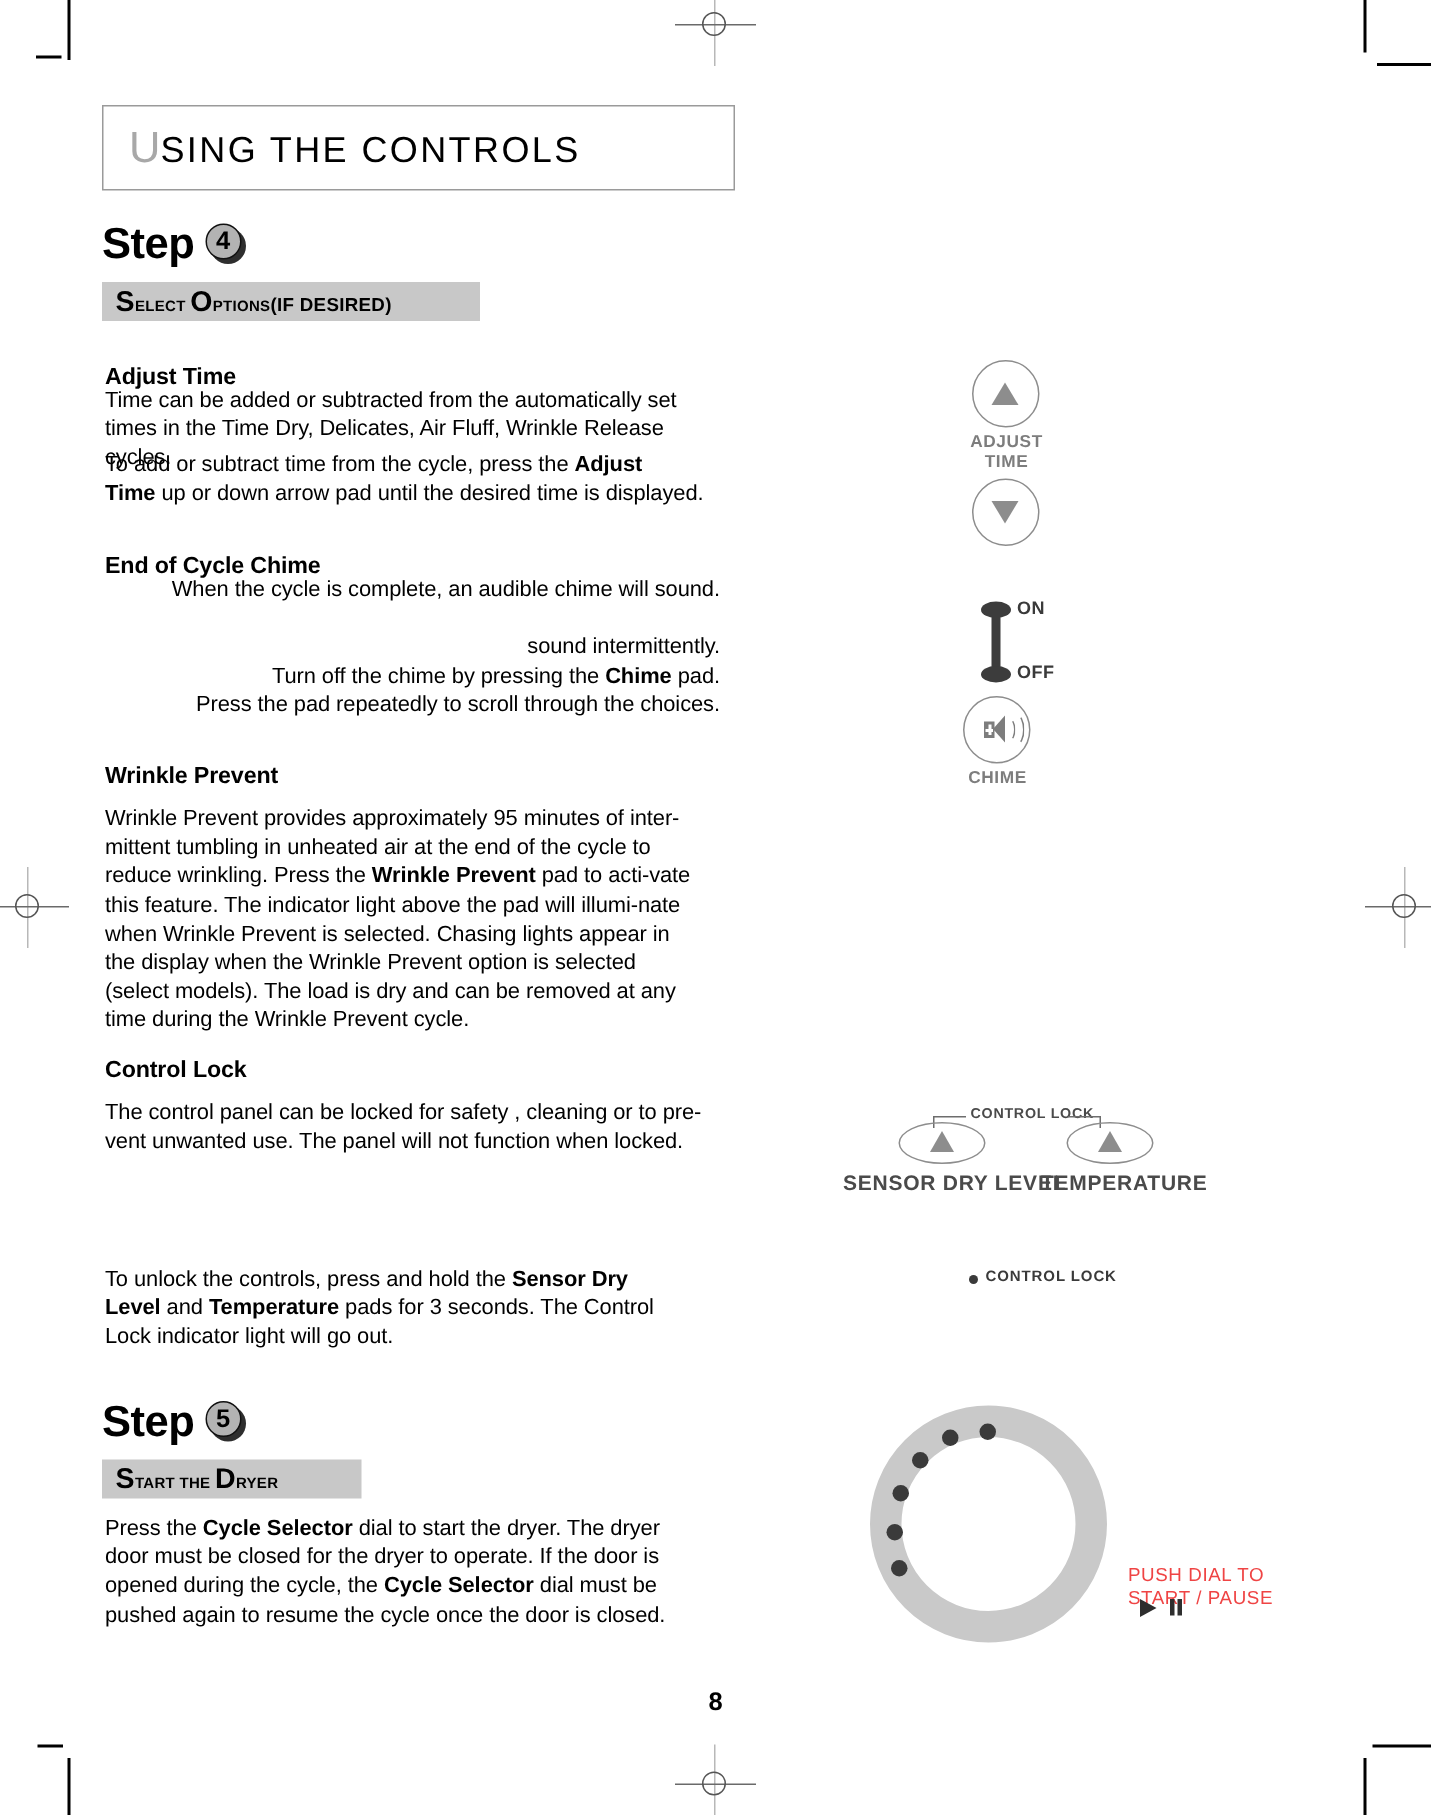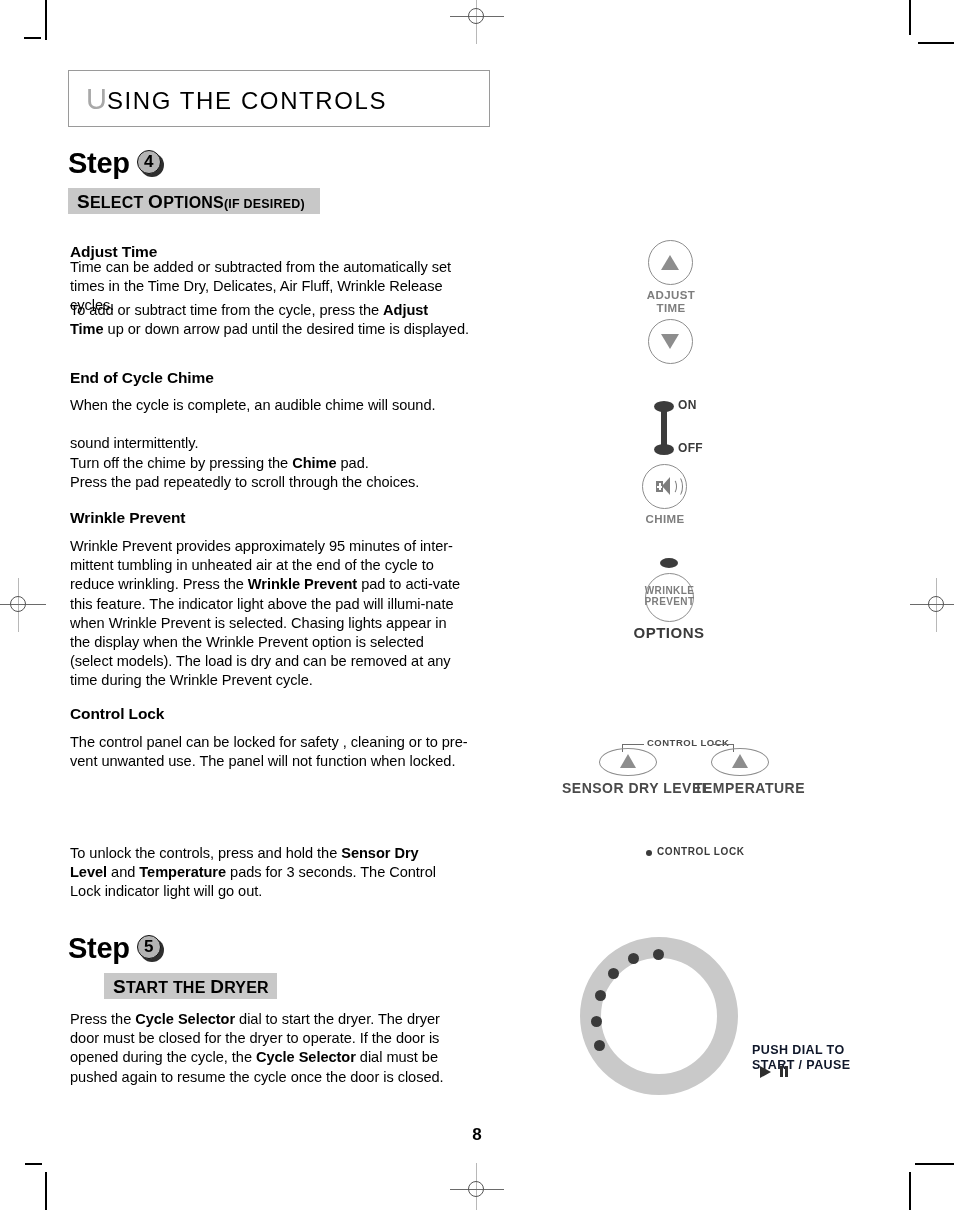--- a/index.html
+++ b/index.html
@@ -128,21 +128,21 @@
 
   
   .band {
     position: absolute;
     background: #c8c8c8;
     padding: 3px 9px 4px 9px;
     box-sizing: border-box;
     white-space: nowrap;
   }
   .band .cap   { font-size: 19px; font-weight: bold; letter-spacing: 0.3px; }
-  .band .small { font-size: 16px; font-weight: bold; letter-spacing: 0.2px; }
+  .band .small { font-size: 10px; font-weight: bold; letter-spacing: 0.2px; }
   .band .paren { font-size: 12.5px; font-weight: bold; letter-spacing: 0.2px; }
 
   
   .sub-head {
     position: absolute;
     font-size: 15.5px;
     font-weight: bold;
     letter-spacing: -0.1px;
     white-space: nowrap;
   }
@@ -267,22 +267,22 @@
   }
   .dial-dot {
     position: absolute;
     width: 11px; height: 11px;
     border-radius: 50%;
     background: #3a3a3a;
   }
   .dial-text {
     position: absolute;
     font-size: 12.5px;
-    font-weight: bold;
-    color: #0f172a;
+    font-weight: normal;
+    color: #ef4444;
     line-height: 14.5px;
     letter-spacing: 0.4px;
     white-space: nowrap;
   }
   .play-tri {
     position: absolute;
     width: 0; height: 0;
     border-top: 6px solid transparent;
     border-bottom: 6px solid transparent;
     border-left: 11px solid #2e2e2e;
@@ -374,21 +374,21 @@
     <span>Time can be added or subtracted from the automatically set</span><br>
     <span>times in the Time Dry, Delicates, Air Fluff, Wrinkle Release cycles.</span>
   </div>
 
   <div class="para" style="left:70px; top:301px;">
     <span>To add or subtract time from the cycle, press the </span><b>Adjust</b><br><b>Time</b><span> up or down arrow pad until the desired time is displayed.</span>
   </div>
 
   <div class="sub-head" style="left:70px; top:369px;">End of Cycle Chime</div>
 
-  <div class="para" style="left:70px; top:396px;">
+  <div class="para" style="left:70px; top:384px;text-align:right;">
     <span>When the cycle is complete, an audible chime will sound.</span><br>
     <br>
     <span>sound intermittently.</span><br>
     <span>Turn off the chime by pressing the </span><b>Chime</b><span> pad.</span><br>
     <span>Press the pad repeatedly to scroll through the choices.</span>
   </div>
 
   <div class="sub-head" style="left:70px; top:509px;">Wrinkle Prevent</div>
 
   <div class="para" style="left:70px; top:537px; width:398px;">
@@ -404,21 +404,21 @@
     <span>To unlock the controls,  press and hold the </span><b>Sensor Dry Level</b><span> and </span><b>Temperature</b><span> pads for 3 seconds. The Control Lock indicator light will go out.</span>
   </div>
 
   <div class="step-head" style="left:68px; top:932px;">
     <span>Step</span><span class="step-num">
       <span class="shadow"></span>
       <span class="disc">5</span>
     </span>
   </div>
 
-  <div class="band" style="left:68px; top:973px; width:173px; height:26px;margin-left:36px;"><span class="cap">S</span><span class="small">TART THE </span><span class="cap">D</span><span class="small">RYER</span></div>
+  <div class="band" style="left:68px; top:973px; width:173px; height:26px;"><span class="cap">S</span><span class="small">TART THE </span><span class="cap">D</span><span class="small">RYER</span></div>
 
   <div class="para" style="left:70px; top:1010px; width:400px;">
     <span>Press the </span><b>Cycle Selector</b><span> dial to start the dryer.  The dryer door must be closed for the dryer to operate. If the door is opened during the cycle, the </span><b>Cycle Selector</b><span> dial must be pushed again to resume the cycle once the door is closed.</span>
   </div>
 
   <div class="illus" style="left:620px; top:232px; width:120px; height:130px;">
     <div class="pad-circle" style="left:28px; top:8px; width:45px; height:45px;"></div>
     <div class="tri-up" style="left:41px; top:23px;"></div>
 
     <div class="ill-label" style="left:11px; top:57px; width:80px;">
@@ -444,31 +444,20 @@
     <div class="spk-body" style="left:26px; top:85px; width:7px; height:11px;"></div>
     <div class="spk-cone" style="left:32px; top:81px;"></div>
     <div class="spk-plus-h" style="left:27px; top:90px; width:5px; height:1.5px;"></div>
     <div class="spk-plus-v" style="left:29px; top:87px; width:1.5px; height:7px;"></div>
     <div class="spk-wave" style="left:39px; top:83px; width:8px; height:15px;"></div>
     <div class="spk-wave" style="left:42px; top:80px; width:11px; height:21px;"></div>
 
     <div class="ill-label" style="left:0px; top:117px; width:70px;">CHIME</div>
   </div>
 
-  <div class="illus" style="left:620px; top:556px; width:130px; height:90px;">
-    <div class="dot-ell" style="left:40px; top:2px; width:18px; height:10px;"></div>
-
-    <div class="pad-circle" style="left:25px; top:17px; width:49px; height:49px;"></div>
-    <div class="ill-label" style="left:22px; top:29px; width:55px; font-size:10px; line-height:11px;">
-      <span>WRINKLE</span><br>
-      <span>PREVENT</span>
-    </div>
-
-    <div class="ill-label-dark" style="left:9px; top:70px; width:80px; font-size:15px; color:#3a3a3a;">OPTIONS</div>
-  </div>
 
   <div class="illus" style="left:560px; top:732px; width:260px; height:140px;">
 
     <div class="bracket-lbl" style="left:87px; top:5px;">CONTROL LOCK</div>
     <div class="bracket-line" style="left:62px; top:12px; width:22px; height:1px;"></div>
     <div class="bracket-line" style="left:62px; top:12px; width:1px; height:8px;"></div>
     <div class="bracket-line" style="left:152px; top:12px; width:22px; height:1px;"></div>
     <div class="bracket-line" style="left:173px; top:12px; width:1px; height:8px;"></div>
 
     <div class="oval-pad" style="left:39px; top:16px; width:58px; height:28px;"></div>

